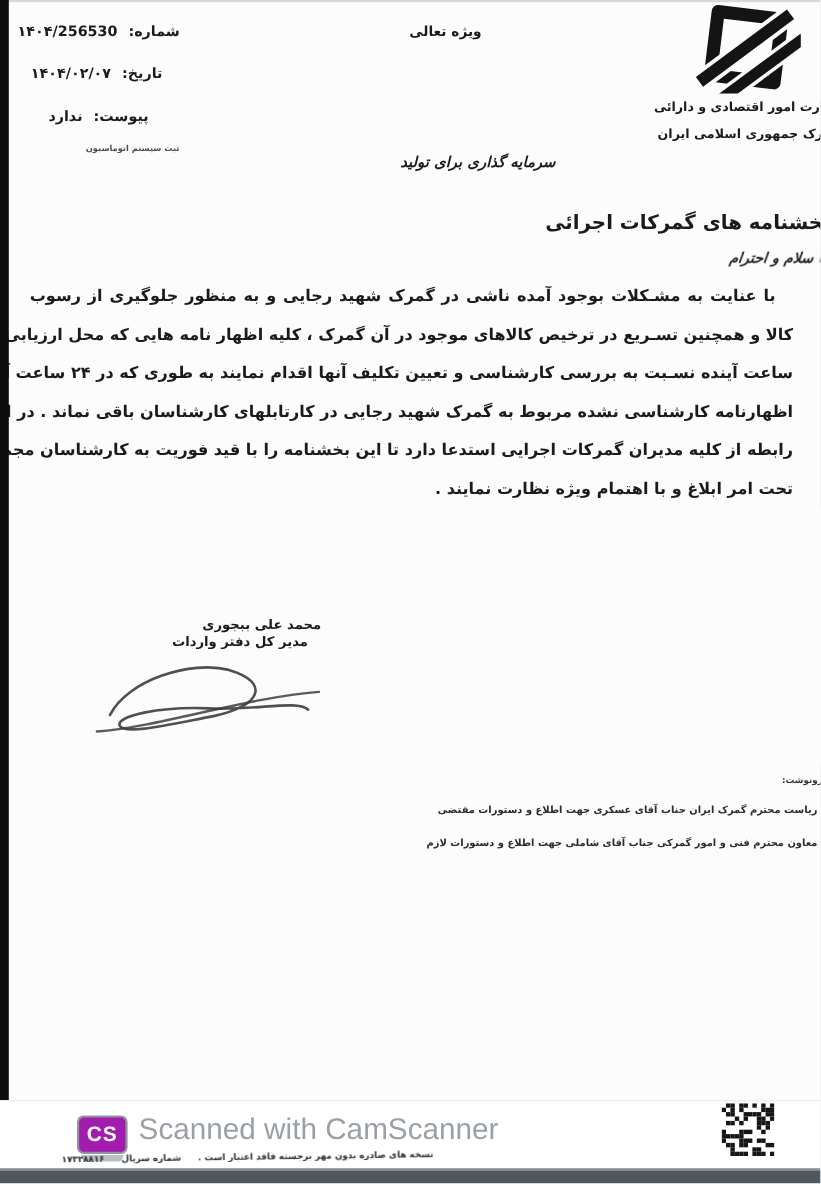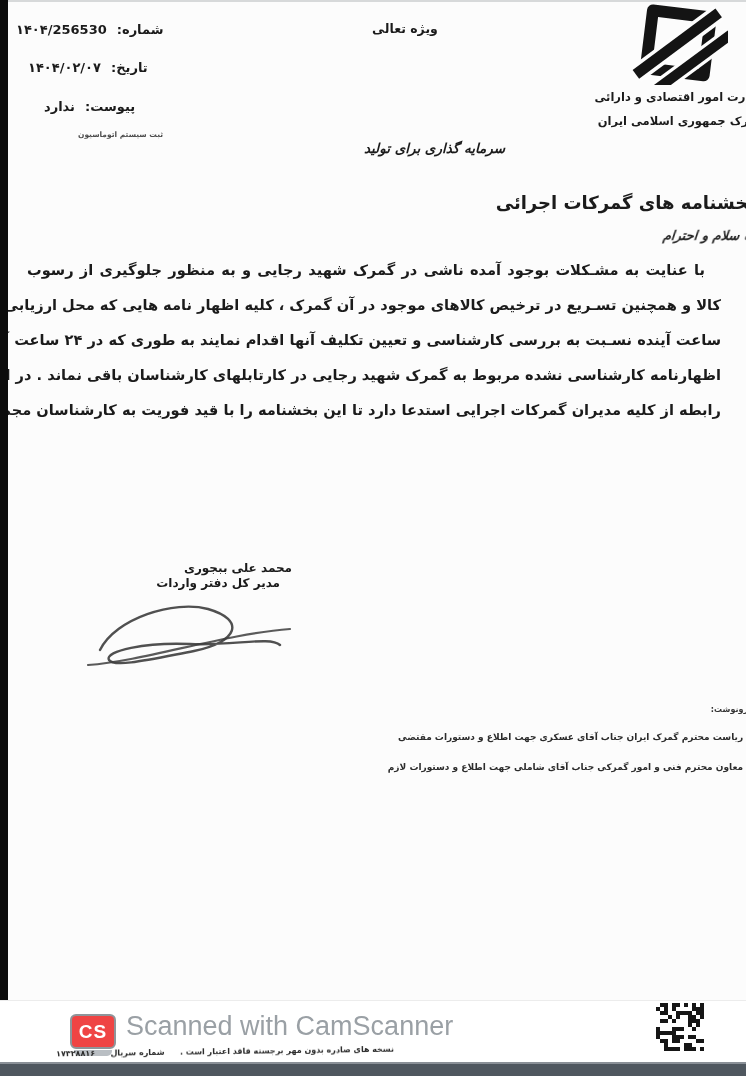--- a/index.html
+++ b/index.html
@@ -55,21 +55,21 @@
 
   
   .cc-label { position:absolute; right:-2px; top:705px; font-size:8px; font-weight:bold; direction:rtl; color:#333; }
   .cc-list  { position:absolute; right:-4px; top:722px; width:460px; text-align:right; direction:rtl; }
   .cc-item  { height:30px; line-height:30px; font-size:9px; font-weight:600; color:#2c2c2c; white-space:nowrap; }
 
   
   .scan-bar { position:absolute; left:0; top:1000px; width:746px; height:64px; background:#ffffff;
               border-top:1px solid #ececec; }
   .cs-badge { position:absolute; left:70px; top:13px; width:46px; height:42px; }
-  .cs-badge .cs-top { height:31px; background:#ef4444; border:2px solid #8f959a; border-radius:6px;
+  .cs-badge .cs-top { height:31px; background:#a21caf; border:2px solid #8f959a; border-radius:6px;
                       color:#ffffff; font-family:"Liberation Sans", sans-serif; font-weight:bold;
                       font-size:19px; text-align:center; line-height:31px; letter-spacing:1px; }
   .cs-badge .cs-flap { margin:1px auto 0; width:38px; height:6px; background:#b9bec3; border-radius:0 0 5px 5px; }
   .brand-text { position:absolute; left:126px; top:10px; font-family:"Liberation Sans", sans-serif;
                 font-size:27px; color:#9aa0a5; white-space:nowrap; }
   .bar-footer { position:absolute; left:56px; top:46px; width:338px; display:flex;
                 justify-content:space-between; align-items:center; direction:rtl;
                 font-size:8px; font-weight:bold; color:#2a2a2a; transform:rotate(-0.8deg); white-space:nowrap; }
   .qr { position:absolute; left:656px; top:2px; width:48px; height:48px; }
 
@@ -113,20 +113,21 @@
 
     <div class="heading soft">بخشنامه های گمرکات اجرائی</div>
     <div class="greeting soft">با سلام و احترام</div>
 
     <div class="body-text soft">
         <div class="body-line">با عنایت به مشـکلات بوجود آمده ناشی در گمرک شهید رجایی و به منظور جلوگیری از رسوب</div>
         <div class="body-line">کالا و همچنین تسـریع در ترخیص کالاهای موجود در آن گمرک ، کلیه اظهار نامه هایی که محل ارزیابی</div>
         <div class="body-line">ساعت آینده نسـبت به بررسی کارشناسی و تعیین تکلیف آنها اقدام نمایند به طوری که در ۲۴ ساعت آتی</div>
         <div class="body-line">اظهارنامه کارشناسی نشده مربوط به گمرک شهید رجایی در کارتابلهای کارشناسان باقی نماند . در این</div>
         <div class="body-line">رابطه از کلیه مدیران گمرکات اجرایی استدعا دارد تا این بخشنامه را با قید فوریت به کارشناسان مجموعه</div>
+        <div class="body-line">تحت امر ابلاغ و با اهتمام ویژه نظارت نمایند .</div>
       </div>
 
     <div class="sig-name soft">محمد علی ببجوری</div>
     <div class="sig-title soft">مدیر کل دفتر واردات</div>
     <svg class="sig-scribble" viewBox="0 0 215 96">
       <path d="M18,58 C34,26 92,8 126,17 C164,28 156,50 112,59 C70,67 32,76 27,68 C22,59 64,50 108,52 C152,54 188,44 198,53" fill="none" stroke="#3d3d3d" stroke-width="2.4" stroke-linecap="round" opacity="0.9"></path>
       <path d="M6,73 C62,69 142,42 208,37" fill="none" stroke="#3d3d3d" stroke-width="2.2" stroke-linecap="round" opacity="0.85"></path>
     </svg>
 
     <div class="cc-label softer">رونوشت:</div>

